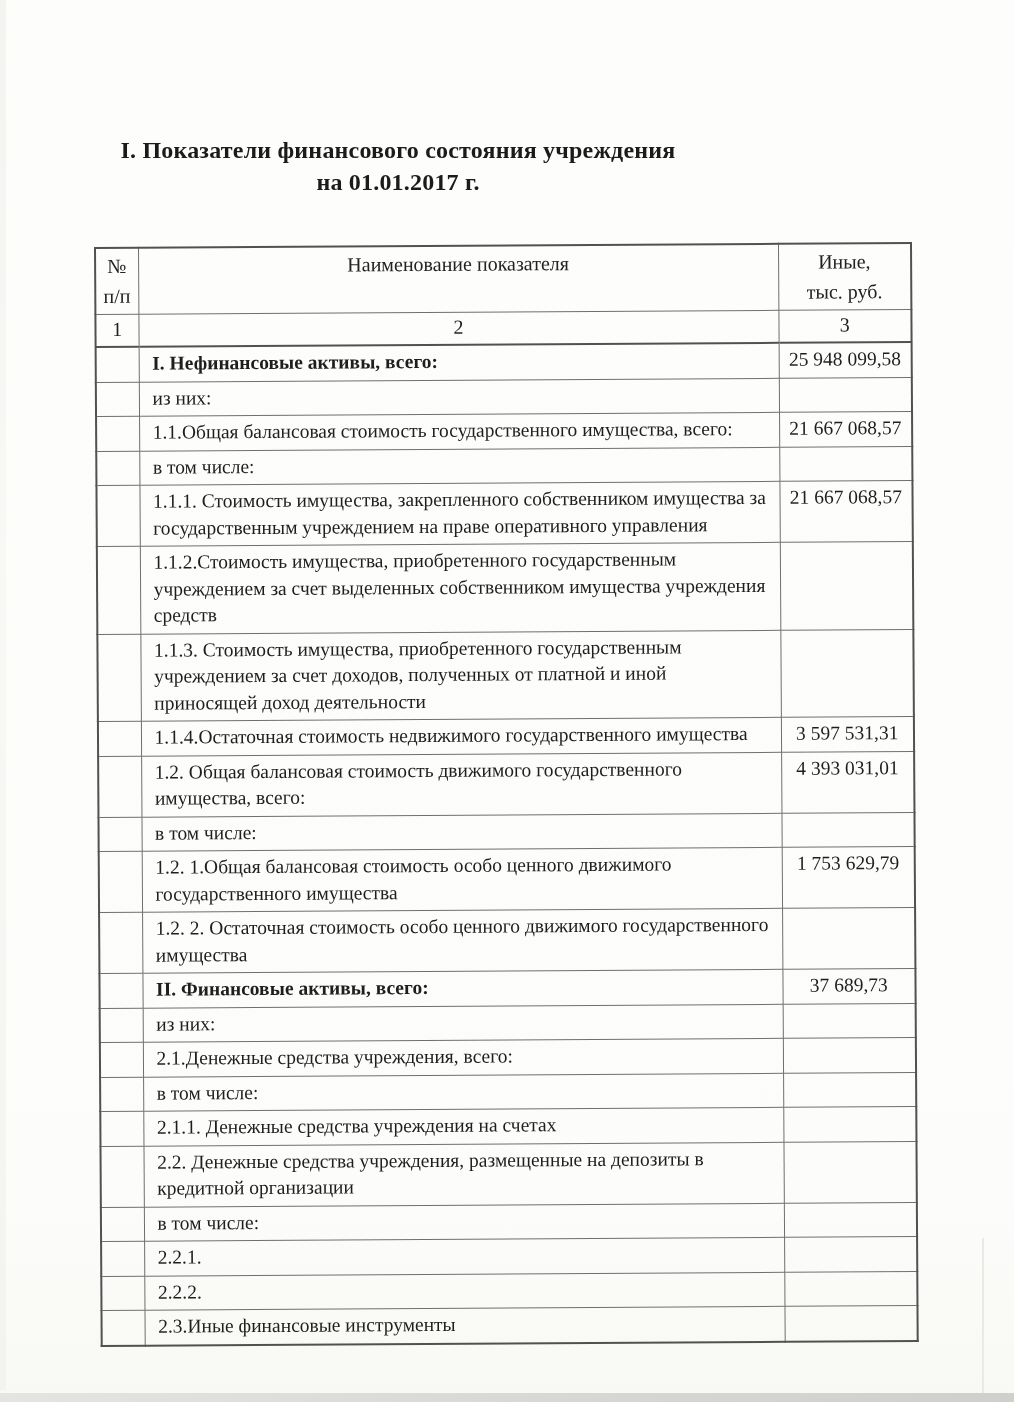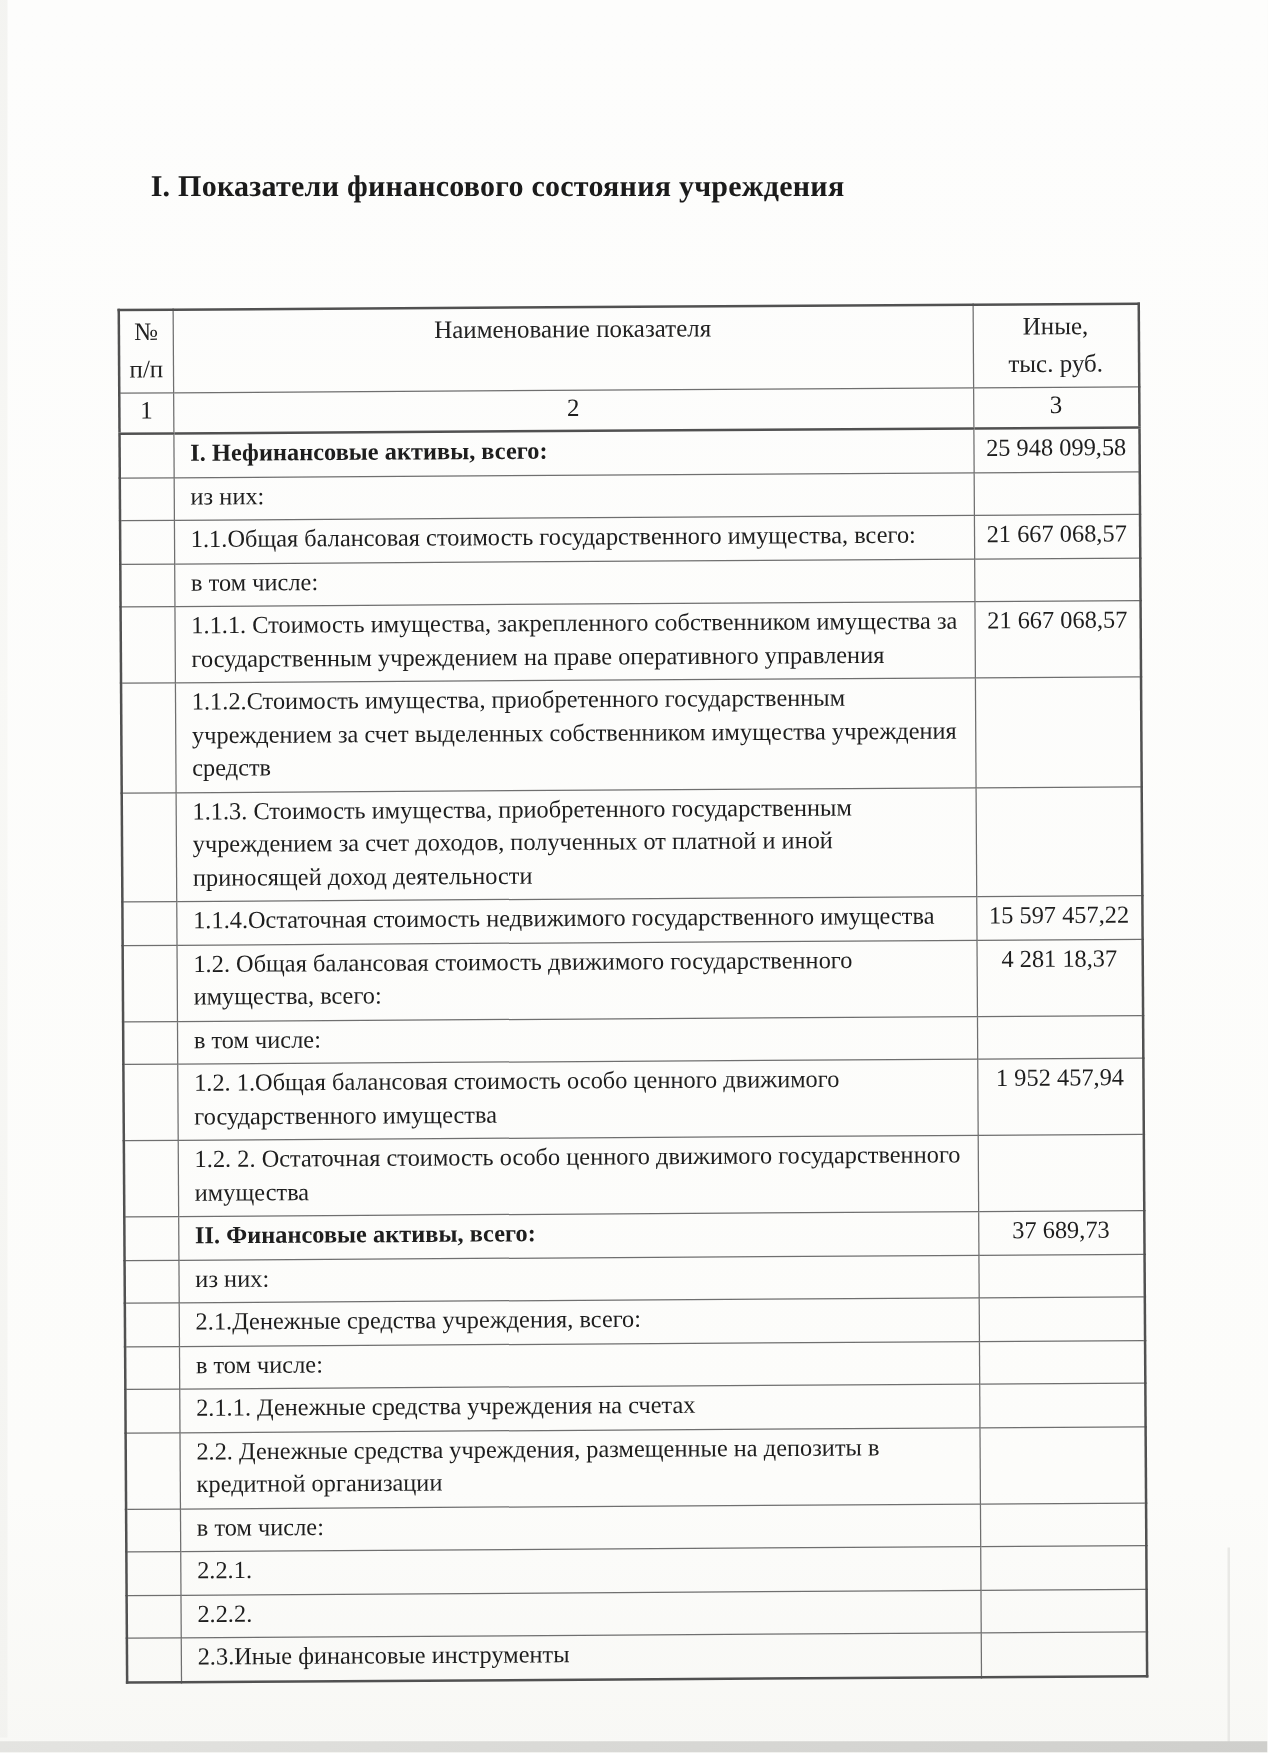--- a/index.html
+++ b/index.html
@@ -93,20 +93,21 @@
     opacity: 0.8;
   }
 </style>
 </head>
 <body>
 
 <div class="page">
 
   <div class="doc-title">
     <div>I. Показатели финансового состояния учреждения</div>
+    <div>на 01.01.2017 г.</div>
   </div>
 
   <table class="fin-table">
     <colgroup>
       <col class="c1">
         <col class="c2">
         <col class="c3">
     </colgroup>
     <thead>
       <tr>
@@ -160,36 +161,36 @@
     <td class="c-val"></td>
   </tr>
         <tr>
     <td class="c-num"></td>
     <td class="c-name">1.1.3. Стоимость имущества, приобретенного государственным учреждением за счет доходов, полученных от платной и иной приносящей доход деятельности</td>
     <td class="c-val"></td>
   </tr>
         <tr>
     <td class="c-num"></td>
     <td class="c-name">1.1.4.Остаточная стоимость недвижимого государственного имущества</td>
-    <td class="c-val">15 597 457,22</td>
+    <td class="c-val">3 597 531,31</td>
   </tr>
         <tr>
     <td class="c-num"></td>
     <td class="c-name">1.2. Общая балансовая стоимость движимого государственного имущества, всего:</td>
-    <td class="c-val">4 281 18,37</td>
+    <td class="c-val">4 393 031,01</td>
   </tr>
         <tr>
     <td class="c-num"></td>
     <td class="c-name">в том числе:</td>
     <td class="c-val"></td>
   </tr>
         <tr>
     <td class="c-num"></td>
     <td class="c-name">1.2. 1.Общая балансовая стоимость особо ценного движимого государственного имущества</td>
-    <td class="c-val">1 952 457,94</td>
+    <td class="c-val">1 753 629,79</td>
   </tr>
         <tr>
     <td class="c-num"></td>
     <td class="c-name">1.2. 2. Остаточная  стоимость особо ценного движимого государственного имущества</td>
     <td class="c-val"></td>
   </tr>
         <tr class="bold-row">
     <td class="c-num"></td>
     <td class="c-name">II. Финансовые активы, всего:</td>
     <td class="c-val">37 689,73</td>

